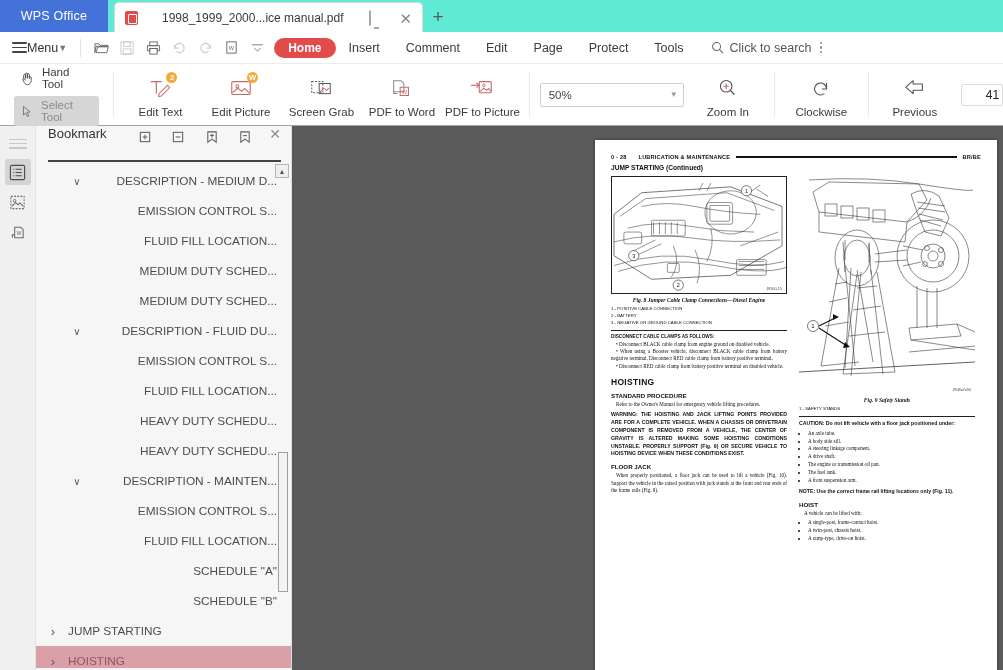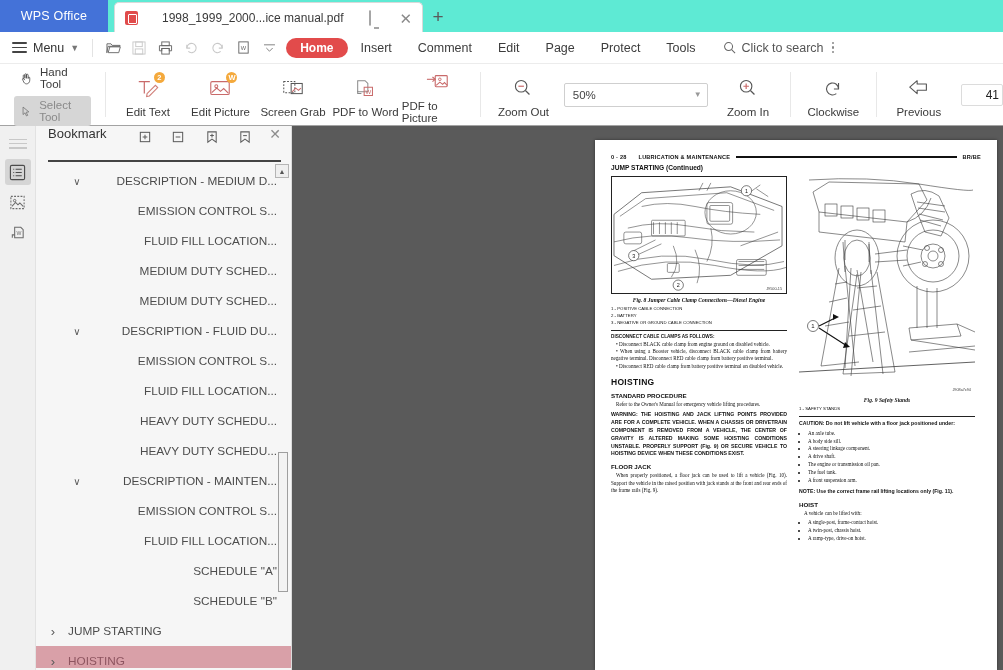--- a/index.html
+++ b/index.html
@@ -54,21 +54,21 @@
     width: 30px; height: 31px; display:flex; align-items:center; justify-content:center;
     font-size: 19px; color: #5a5a5a; font-weight: 300;
   }
 
   
   .menurow {
     position: absolute; top: 32px; left: 0; width: 1003px; height: 32px;
     background: #ffffff; display: flex; align-items: center;
     border-bottom: 1px solid #ececec;
   }
-  .menu-btn { display: flex; align-items: center; gap: 6px; padding: 0 6px 0 12px; font-size: 12.5px; color: #333; }
+  .menu-btn { display: flex; align-items: center; padding: 0 6px 0 12px; font-size: 12.5px; color: #333; }
   .hamburger { display:inline-block; width: 15px; }
   .hamburger i { display:block; height:1.6px; background:#444; margin:3px 0; border-radius:1px;}
   .caret-dn { font-size: 9px; color:#777; }
   .vsep { width:1px; height:18px; background:#e3e3e3; margin:0 7px; }
   .tool-ic { width: 26px; height: 24px; display:flex; align-items:center; justify-content:center; color:#555; }
   .tool-ic svg { display:block; }
   .menu-items { display:flex; align-items:center; gap:0px; margin-left: 4px; }
   .menu-item { font-size: 12.5px; color:#3c3c3c; padding: 3px 13px; }
   .menu-item.home {
     background:#e24b4b; color:#fff; border-radius: 11px; padding: 3px 14px;
@@ -364,30 +364,20 @@
             <rect x="11" y="5" width="13" height="12" rx="1" fill="none" stroke="#c96a6a" stroke-width="1.2"></rect>
             <circle cx="16" cy="9" r="1.4" fill="none" stroke="#c96a6a" stroke-width="1"></circle>
             <path d="M12 15.5l4-3.5 3 2.5 2-2 3 3" fill="none" stroke="#c96a6a" stroke-width="1.1"></path>
           </svg>
       </div>
       <span class="lbl">PDF to Picture</span>
     </div>
 
     <div class="rb-sep"></div>
 
-    <div class="rb-btn">
-      <div class="rb-ico">
-        <svg width="26" height="24" viewBox="0 0 28 26">
-            <circle cx="12" cy="10" r="6.2" fill="none" stroke="#555" stroke-width="1.2"></circle>
-            <path d="M9 10h6" stroke="#c96a6a" stroke-width="1.3"></path>
-            <path d="M16.6 14.6L21 19" stroke="#555" stroke-width="1.3"></path>
-          </svg>
-      </div>
-      <span class="lbl">Zoom Out</span>
-    </div>
 
     <div style="display:flex;align-items:center;padding:0 4px;">
       <div class="zoom-combo">
         <span>50%</span>
         <span class="arw">▼</span>
       </div>
     </div>
 
     <div class="rb-btn">
       <div class="rb-ico">

